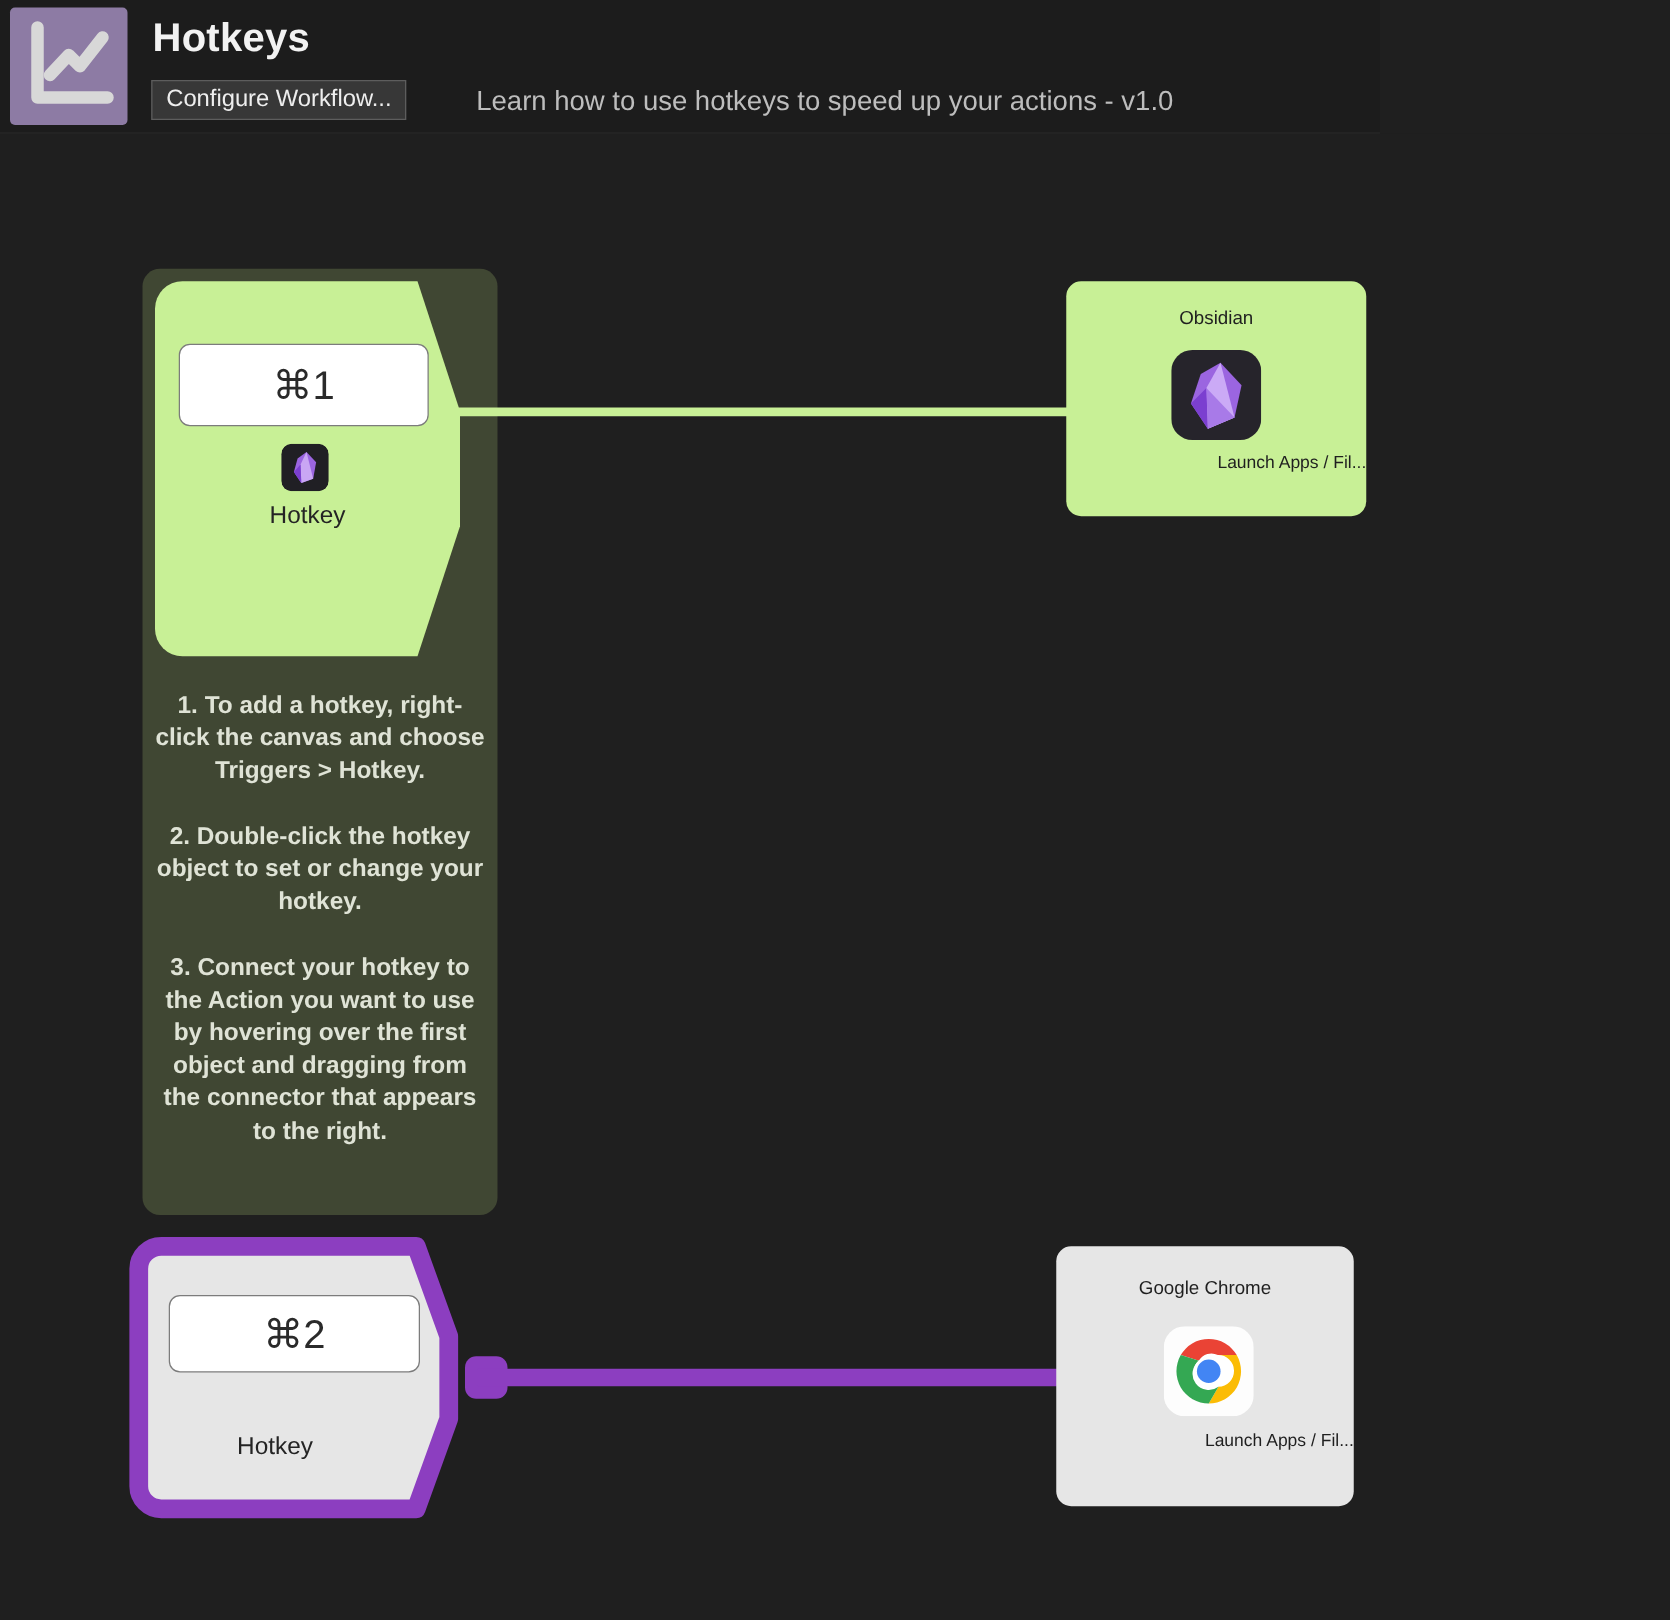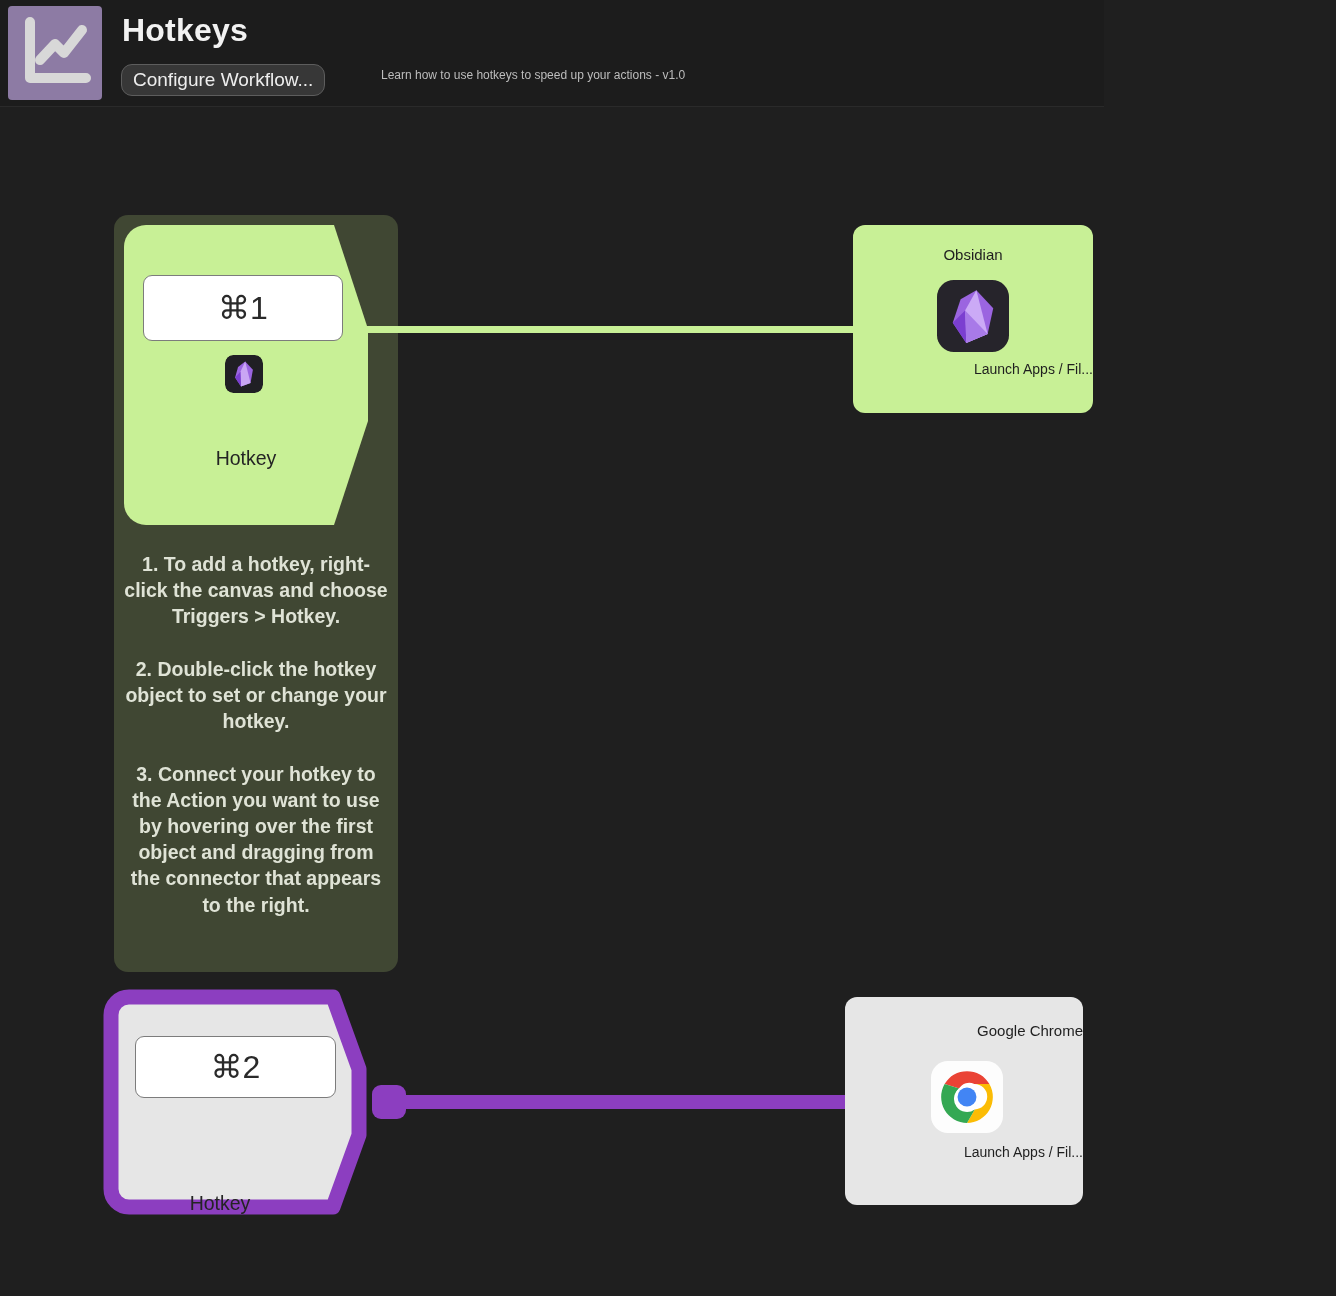--- a/index.html
+++ b/index.html
@@ -37,29 +37,29 @@
     letter-spacing: .2px;
   }
   #configure-btn {
     position: absolute;
     left: 121px; top: 64px;
     height: 32px;
     padding: 0 11px;
     display: flex; align-items: center;
     background: #373737;
     border: 1px solid #5d5d5d;
-    border-radius: 11px;
+    border-radius: 0;
     font-size: 19px;
     color: #eeeeee;
     cursor: default;
   }
   #wf-desc {
     position: absolute;
     left: 381px; top: 68px;
-    font-size: 12px;
+    font-size: 22px;
     color: #bdbdbd;
   }
 
   
   #canvas {
     position: absolute;
     left: 0; top: 107px;
     width: 1336px; height: 1189px;
     background: #1f1f1f;
   }
@@ -110,21 +110,20 @@
     justify-content: center;
     font-size: 32px;
     color: #2a2a2a;
   }
   .trigger .hk-label {
     position: absolute;
     left: 0; right: 0;
     text-align: center;
     font-size: 19.5px;
     color: #242424;
-    margin-top: 46px;
   }
   .badge-icon {
     position: absolute;
     border-radius: 8px;
     overflow: hidden;
   }
 
   
   .action {
     position: absolute;
@@ -234,21 +233,21 @@
     </svg>
 
     <div class="hk-box" style="left:30px; top:47px; width:201px; height:62px;">
       <span>⌘2</span>
     </div>
 
     <div class="hk-label" style="top:157px; left:6px; right:38px;">Hotkey</div>
   </div>
 
   <div class="action" style="left:845px; top:890px; width:238px; height:208px; background:#e6e6e6;">
-    <div class="a-title" style="top:25px;text-align:right;">Google Chrome</div>
+    <div class="a-title" style="top:25px;">Google Chrome</div>
 
     <div class="a-icon" style="left:86px; top:64px; width:72px; height:72px;">
       <svg width="72" height="72" viewBox="0 0 64 64">
         <rect x="0" y="0" width="64" height="64" rx="15" fill="#fdfdfd"></rect>
         <g transform="translate(32,32)">
           <circle r="23" fill="#ffffff"></circle>
           <path d="M-19.9 -11.5 A23 23 0 0 1 19.9 -11.5 L6.5 -11.5 A10 10 0 0 0 -6.9 -7.5 Z" fill="#ea4335"></path>
           <path d="M19.9 -11.5 A23 23 0 0 1 0 23 L6.9 11 A10 10 0 0 0 6.5 -11.5 Z" fill="#fbbc05"></path>
           <path d="M0 23 A23 23 0 0 1 -19.9 -11.5 L-6.9 -7.5 A10 10 0 0 0 6.9 11 Z" fill="#34a853"></path>
           <circle r="10.5" fill="#ffffff"></circle>

